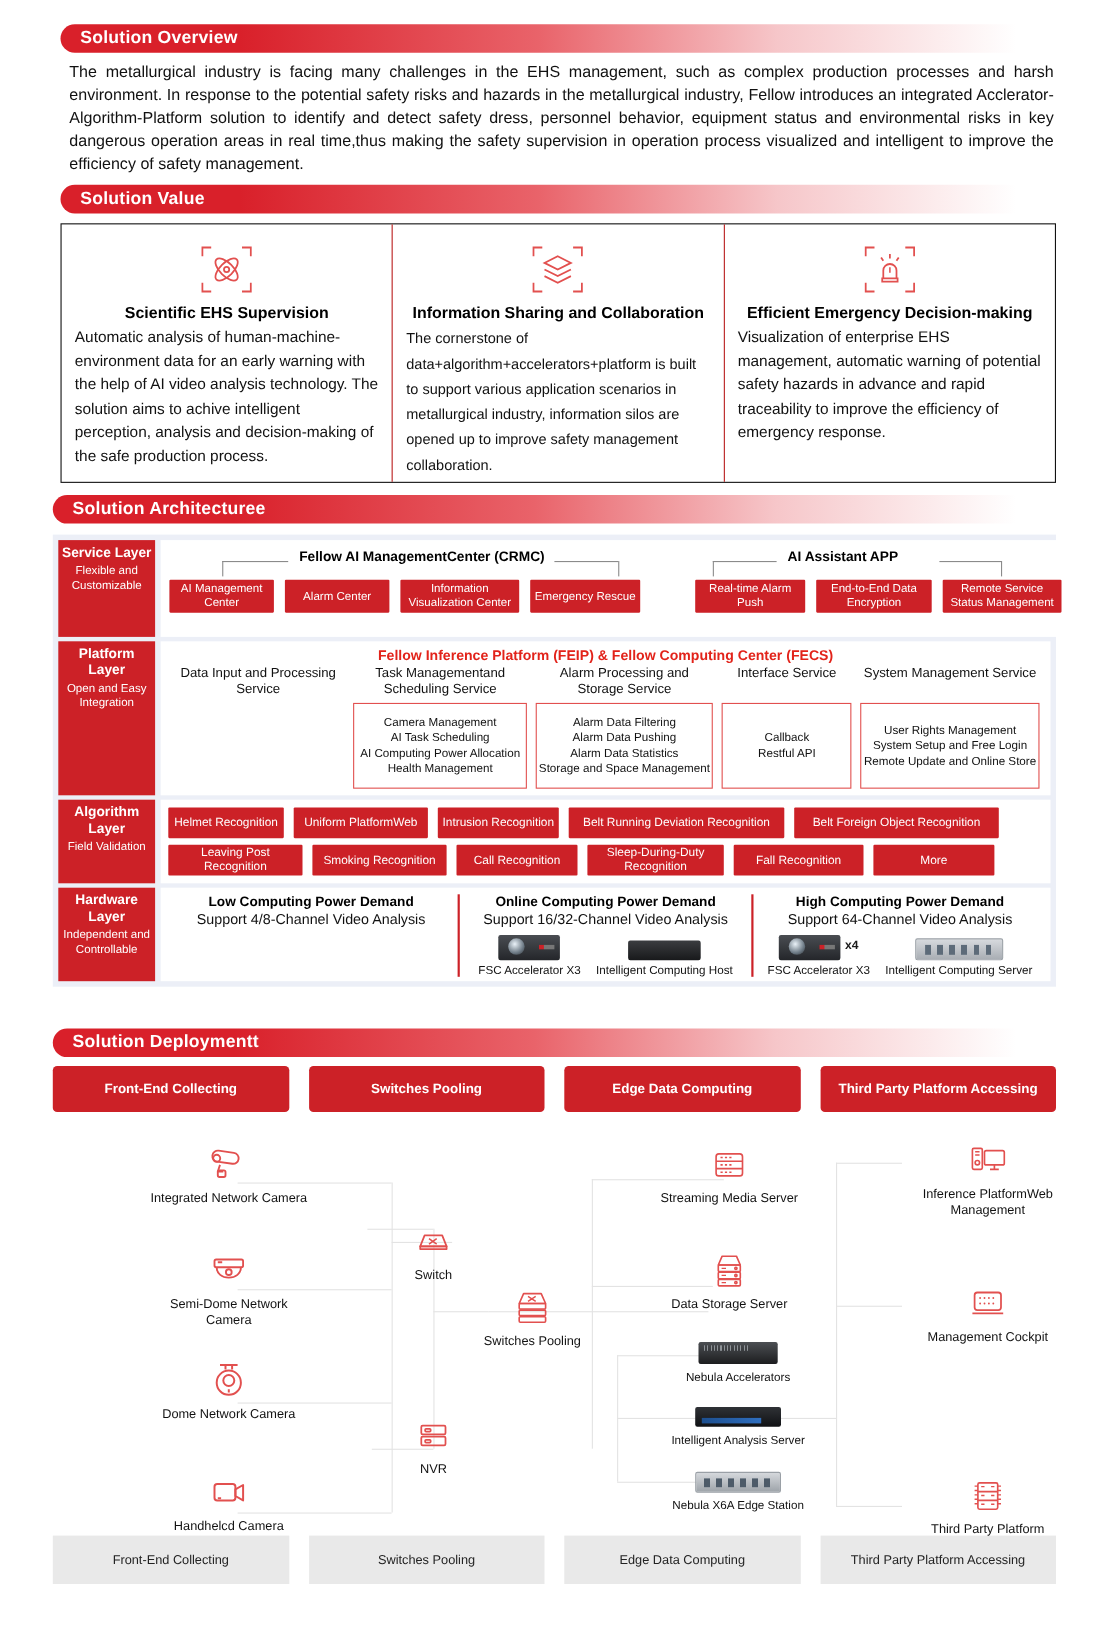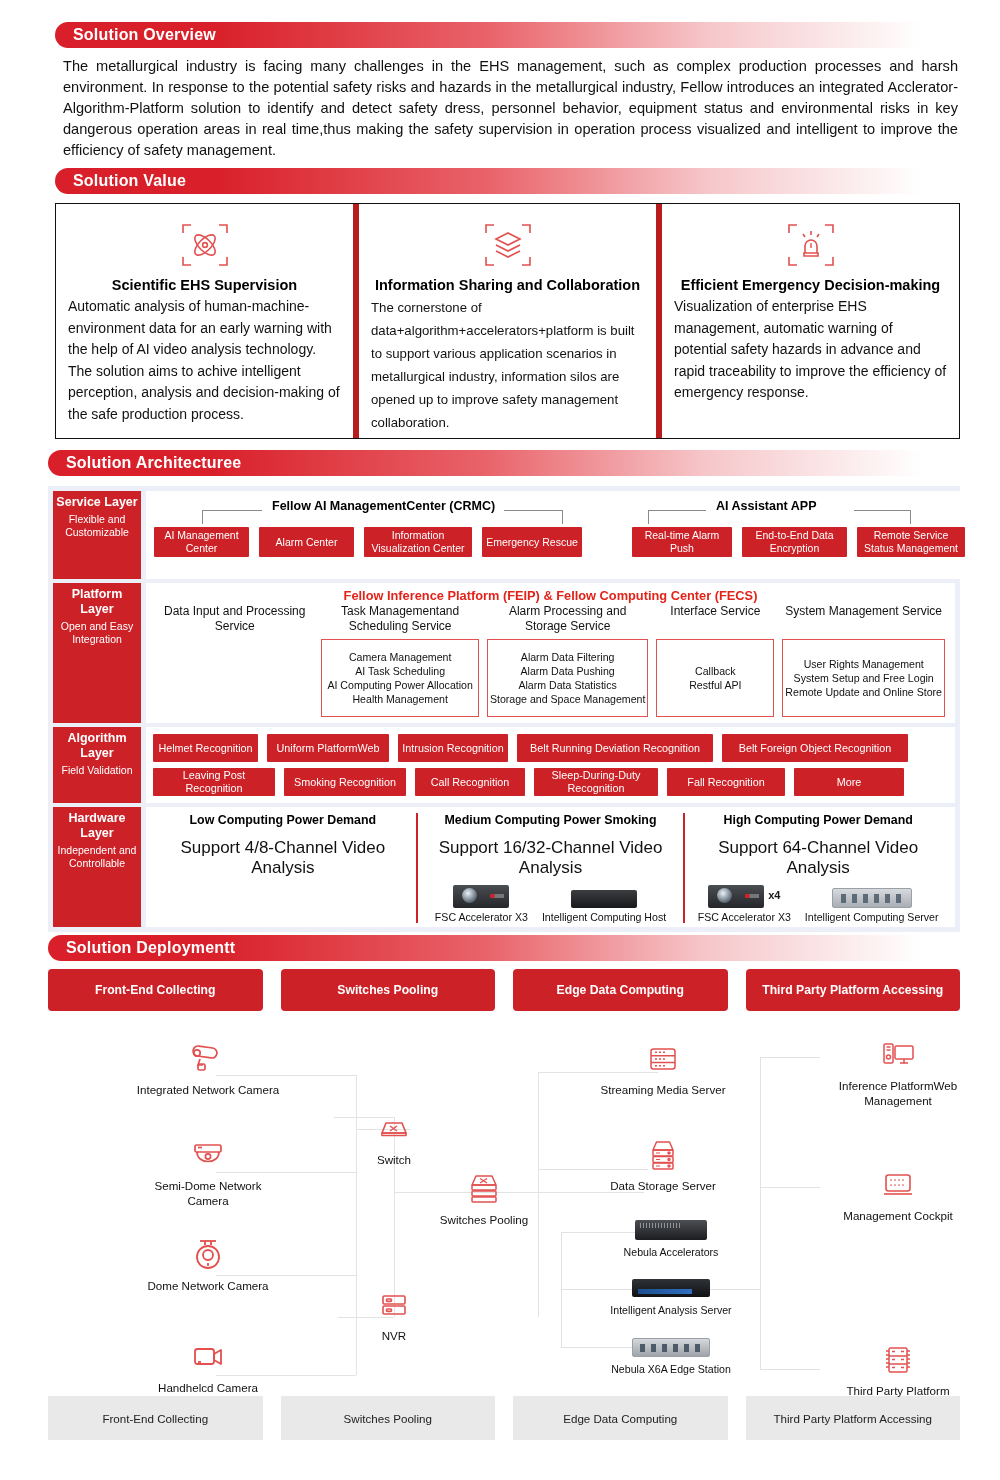--- a/index.html
+++ b/index.html
@@ -34,21 +34,21 @@
     text-align-last:left; padding:0 2px 0 8px; color:#111;
   }
 
   
   #value{ position:absolute; left:55px; top:168px; width:905px; }
   .cards{
     margin-top:9px; display:flex; border:1px solid #111; background:#fff;
     height:236px;
   }
   .card{ flex:1 1 0; padding:10px 12px 6px 12px; position:relative; }
-  .card + .card{ border-left:6px solid #b91c1c; }
+  .card + .card{ border-left:1px solid #b91c1c; }
   .card .ico{ height:62px; display:flex; align-items:center; justify-content:center; }
   .card .ttl{ text-align:center; font-weight:bold; font-size:14.5px; line-height:19px; color:#000; }
   .card .txt{ font-size:14px; line-height:21.5px; color:#111; margin-top:1px; }
   .card.c2 .txt{ font-size:13.2px; line-height:23px; }
 
   
   #arch{ position:absolute; left:48px; top:450px; width:912px; }
   .arch-body{ margin-top:10px; background:#eceff7; padding:5px 5px 5px 5px; display:flex; flex-direction:column; gap:4px; }
   .arow{ display:flex; gap:5px; }
   .lbl{
@@ -86,21 +86,21 @@
   
   .algo{ padding:7px 7px; display:flex; flex-direction:column; gap:6px; }
   .algo-row{ display:flex; gap:9px; }
   .algo .chip{ font-size:10.8px; height:28px; }
 
   
   .hw{ display:flex; padding:6px 4px 4px 4px; }
   .hwg{ flex:1 1 0; padding:0 6px; text-align:center; position:relative; }
   .hwg + .hwg{ border-left:2px solid #cc2127; }
   .hwg .t1{ font-weight:bold; font-size:12.4px; color:#000; }
-  .hwg .t2{ font-size:17px; color:#111; margin-top:11px; }
+  .hwg .t2{ font-size:13px; color:#111; margin-top:1px; }
   .hwitems{ display:flex; justify-content:center; gap:14px; margin-top:4px; }
   .hwi{ display:flex; flex-direction:column; align-items:center; }
   .hwi .cap{ font-size:10.6px; color:#111; margin-top:3px; white-space:nowrap; }
   .hwpic{ height:26px; display:flex; align-items:flex-end; gap:2px; }
   .x4{ font-size:11px; font-weight:bold; align-self:center; margin-left:2px;}
 
   
   #deploy{ position:absolute; left:48px; top:935px; width:912px; }
   .dep-banners{ display:flex; gap:18px; margin-top:8px; }
   .dep-banner{
@@ -334,21 +334,21 @@
         <span class="l2">Independent and Controllable</span>
       </div>
       <div class="apanel hw">
 
         <div class="hwg">
           <div class="t1">Low Computing Power Demand</div>
           <div class="t2">Support 4/8-Channel Video Analysis</div>
         </div>
 
         <div class="hwg">
-          <div class="t1">Medium Computing Power Smoking</div>
+          <div class="t1">Online Computing Power Demand</div>
           <div class="t2">Support 16/32-Channel Video Analysis</div>
           <div class="hwitems">
             <div class="hwi">
               <div class="hwpic">
                   <span class="accel">
                     <i class="fan"></i>
                     <i class="mark"></i>
                   </span>
                 </div>
               <div class="cap">FSC Accelerator X3</div>

